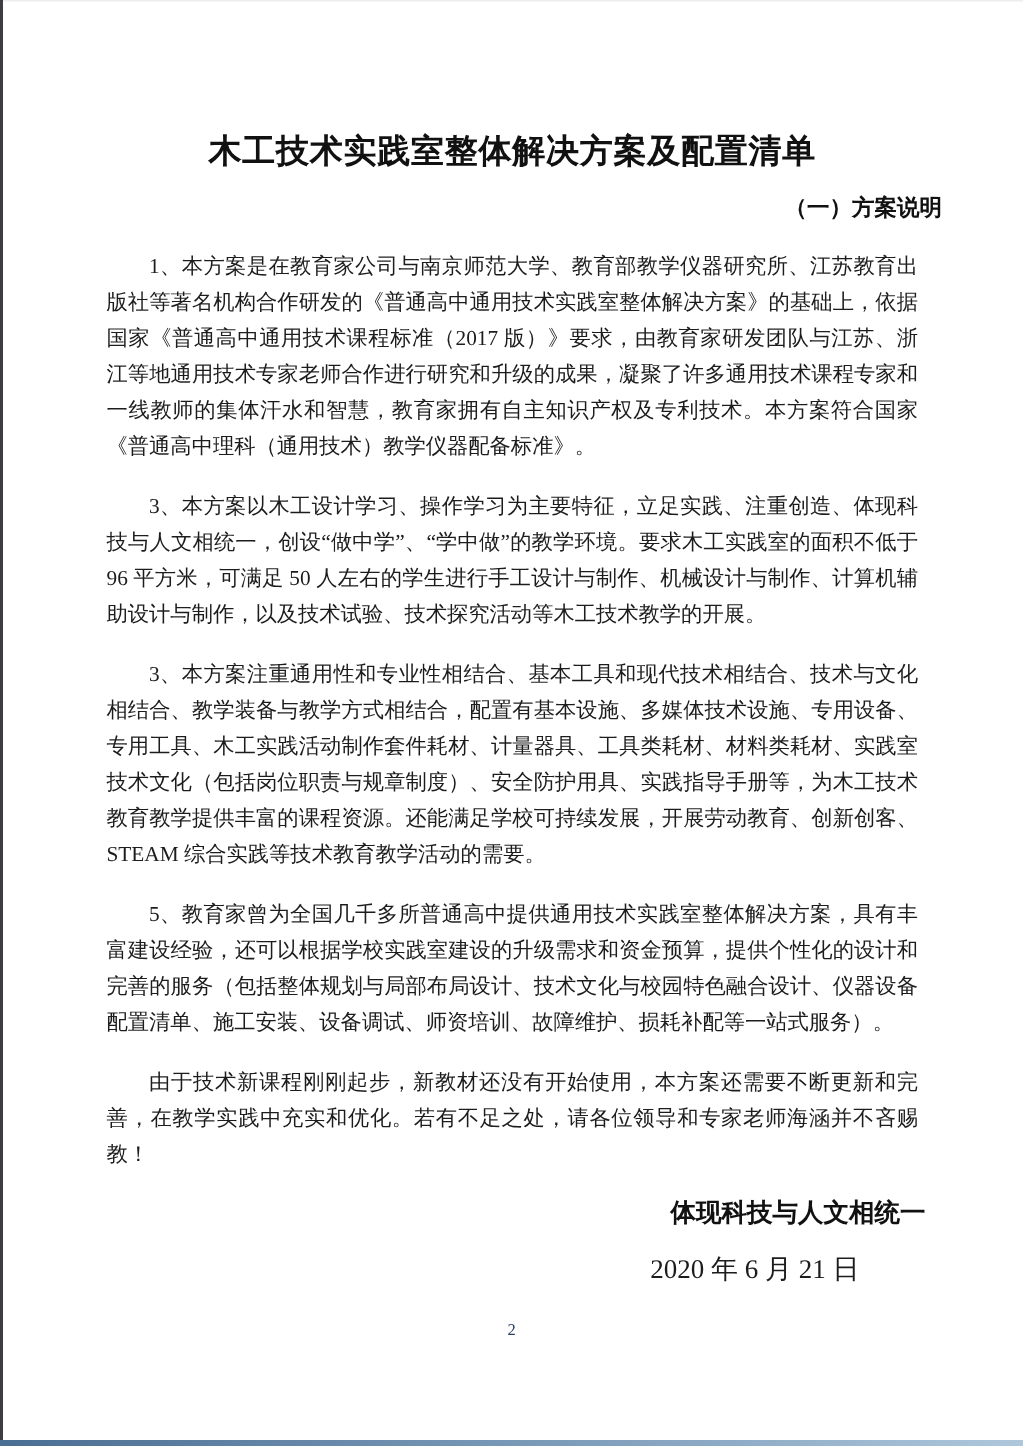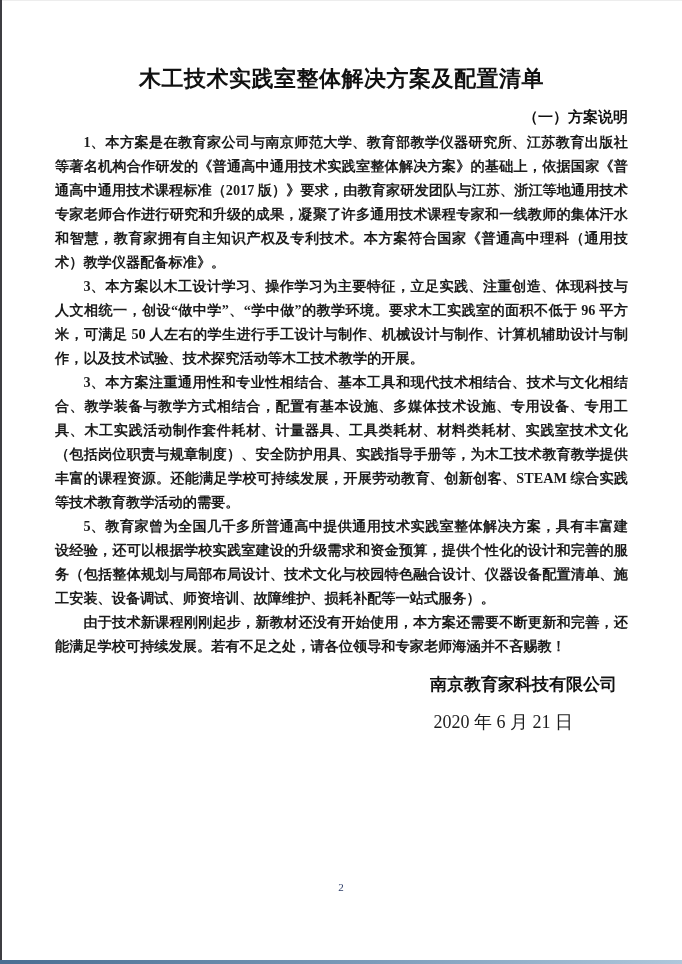--- a/index.html
+++ b/index.html
@@ -30,21 +30,21 @@
     background: #ededed;
   }
   .bottom-edge {
     position: absolute;
     left: 0; right: 0; bottom: 0;
     height: 4px;
     background: linear-gradient(90deg, #4a6e92 0%, #7d9cba 55%, #aec7db 100%);
   }
   .content {
     position: absolute;
-    top: 64px;
+    top: 86px;
     left: 55px;
     width: 573px;
   }
   .doc-title {
     font-family: "Liberation Sans", "DejaVu Sans", sans-serif;
     font-weight: bold;
     font-size: 22px;
     line-height: 30px;
     text-align: center;
     color: #111111;
@@ -54,27 +54,26 @@
   .section-heading {
     font-family: "Liberation Sans", "DejaVu Sans", sans-serif;
     font-weight: bold;
     font-size: 15px;
     line-height: 22px;
     color: #111111;
     margin: 0 0 2px 0;
     text-align: right;
   }
   .body-text p {
-    margin: 0;
+    margin: 16px;
     font-size: 14.2px;
     line-height: 24px;
     text-align: justify;
     text-indent: 2em;
     color: #1c1c1c;
-    font-weight: bold;
   }
   .signature {
     font-family: "Liberation Sans", "DejaVu Sans", sans-serif;
     font-weight: bold;
     font-size: 17px;
     line-height: 22px;
     text-align: right;
     padding-right: 11px;
     margin-top: 16px;
     color: #111111;
@@ -107,22 +106,22 @@
 
   <div class="content">
     <h1 class="doc-title">木工技术实践室整体解决方案及配置清单</h1>
     <h2 class="section-heading">（一）方案说明</h2>
 
     <div class="body-text">
       <p>1、本方案是在教育家公司与南京师范大学、教育部教学仪器研究所、江苏教育出版社等著名机构合作研发的《普通高中通用技术实践室整体解决方案》的基础上，依据国家《普通高中通用技术课程标准（2017 版）》要求，由教育家研发团队与江苏、浙江等地通用技术专家老师合作进行研究和升级的成果，凝聚了许多通用技术课程专家和一线教师的集体汗水和智慧，教育家拥有自主知识产权及专利技术。本方案符合国家《普通高中理科（通用技术）教学仪器配备标准》。</p>
       <p>3、本方案以木工设计学习、操作学习为主要特征，立足实践、注重创造、体现科技与人文相统一，创设“做中学”、“学中做”的教学环境。要求木工实践室的面积不低于 96 平方米，可满足 50 人左右的学生进行手工设计与制作、机械设计与制作、计算机辅助设计与制作，以及技术试验、技术探究活动等木工技术教学的开展。</p>
       <p>3、本方案注重通用性和专业性相结合、基本工具和现代技术相结合、技术与文化相结合、教学装备与教学方式相结合，配置有基本设施、多媒体技术设施、专用设备、专用工具、木工实践活动制作套件耗材、计量器具、工具类耗材、材料类耗材、实践室技术文化（包括岗位职责与规章制度）、安全防护用具、实践指导手册等，为木工技术教育教学提供丰富的课程资源。还能满足学校可持续发展，开展劳动教育、创新创客、STEAM 综合实践等技术教育教学活动的需要。</p>
       <p>5、教育家曾为全国几千多所普通高中提供通用技术实践室整体解决方案，具有丰富建设经验，还可以根据学校实践室建设的升级需求和资金预算，提供个性化的设计和完善的服务（包括整体规划与局部布局设计、技术文化与校园特色融合设计、仪器设备配置清单、施工安装、设备调试、师资培训、故障维护、损耗补配等一站式服务）。</p>
-      <p>由于技术新课程刚刚起步，新教材还没有开始使用，本方案还需要不断更新和完善，还能满足学校可持续发展。若有不足之处，请各位领导和专家老师海涵并不吝赐教！</p>
+      <p>由于技术新课程刚刚起步，新教材还没有开始使用，本方案还需要不断更新和完善，在教学实践中充实和优化。若有不足之处，请各位领导和专家老师海涵并不吝赐教！</p>
     </div>
 
-    <div class="signature">南京教育家科技有限公司</div>
+    <div class="signature">体现科技与人文相统一</div>
     <div class="sign-date">2020 年 6 月 21 日</div>
   </div>
 
   <div class="page-number">2</div>
   <div class="bottom-edge"></div>
 </div>
 
 </body></html>

